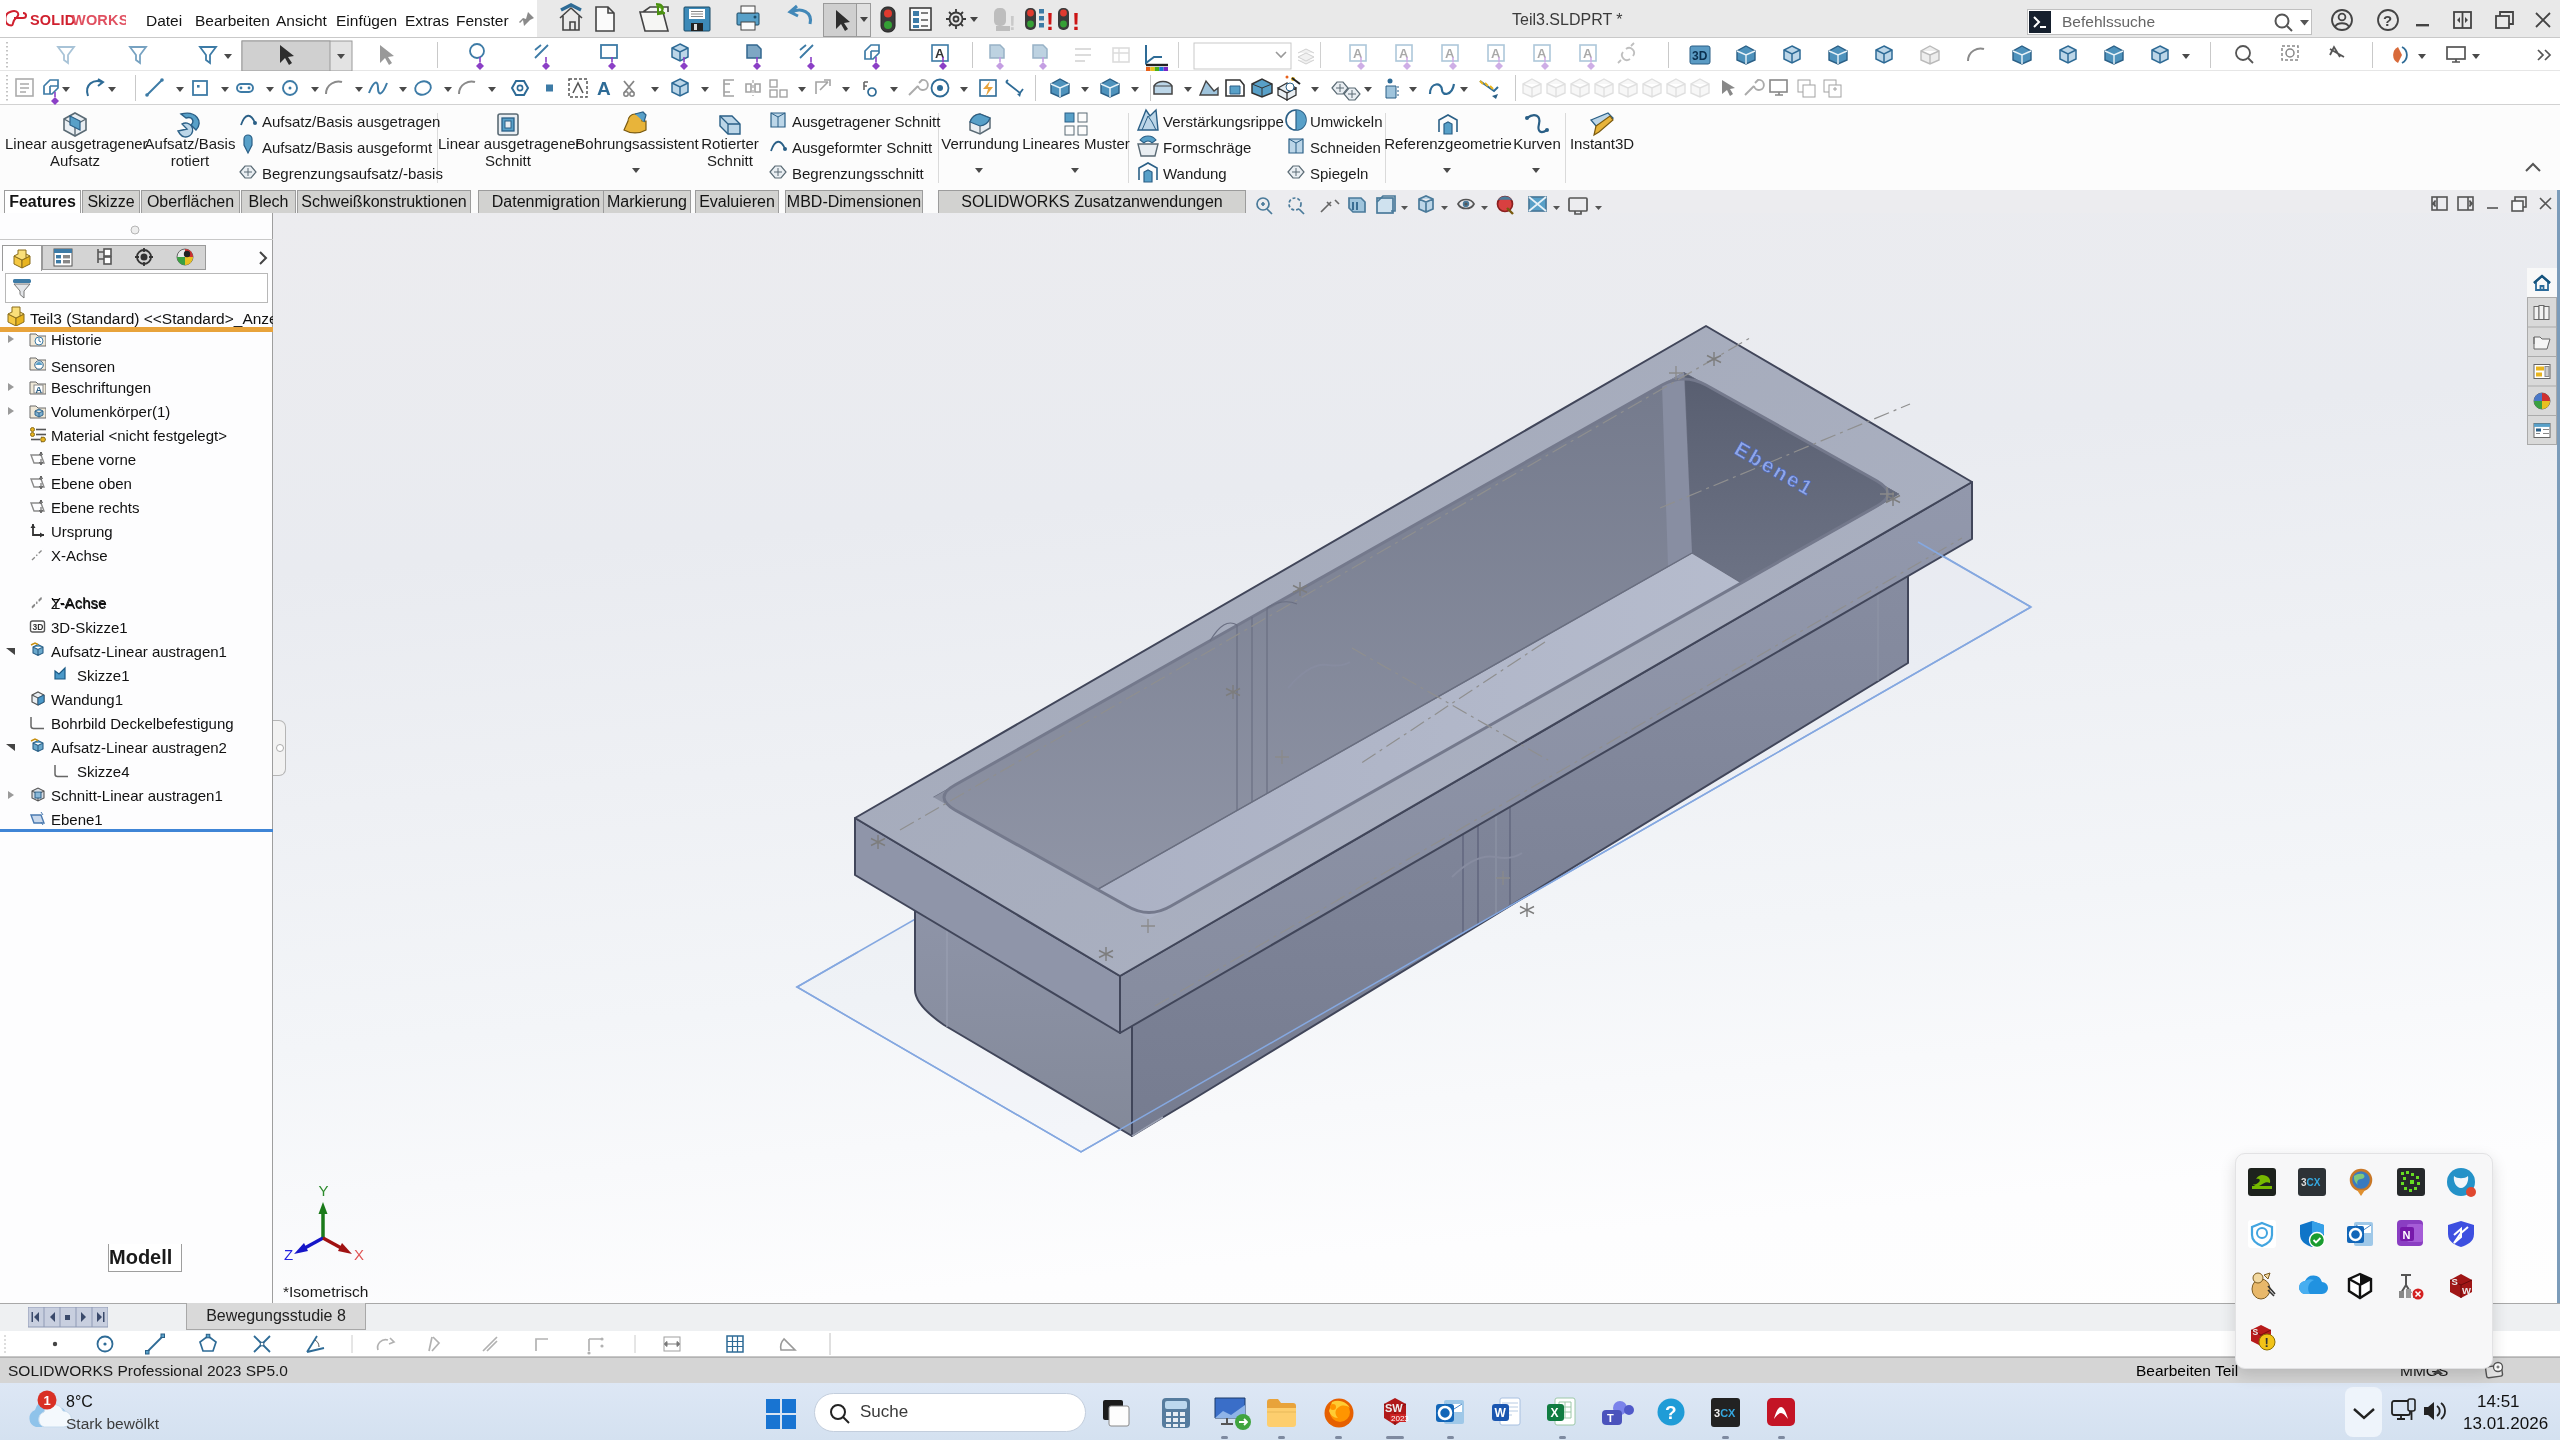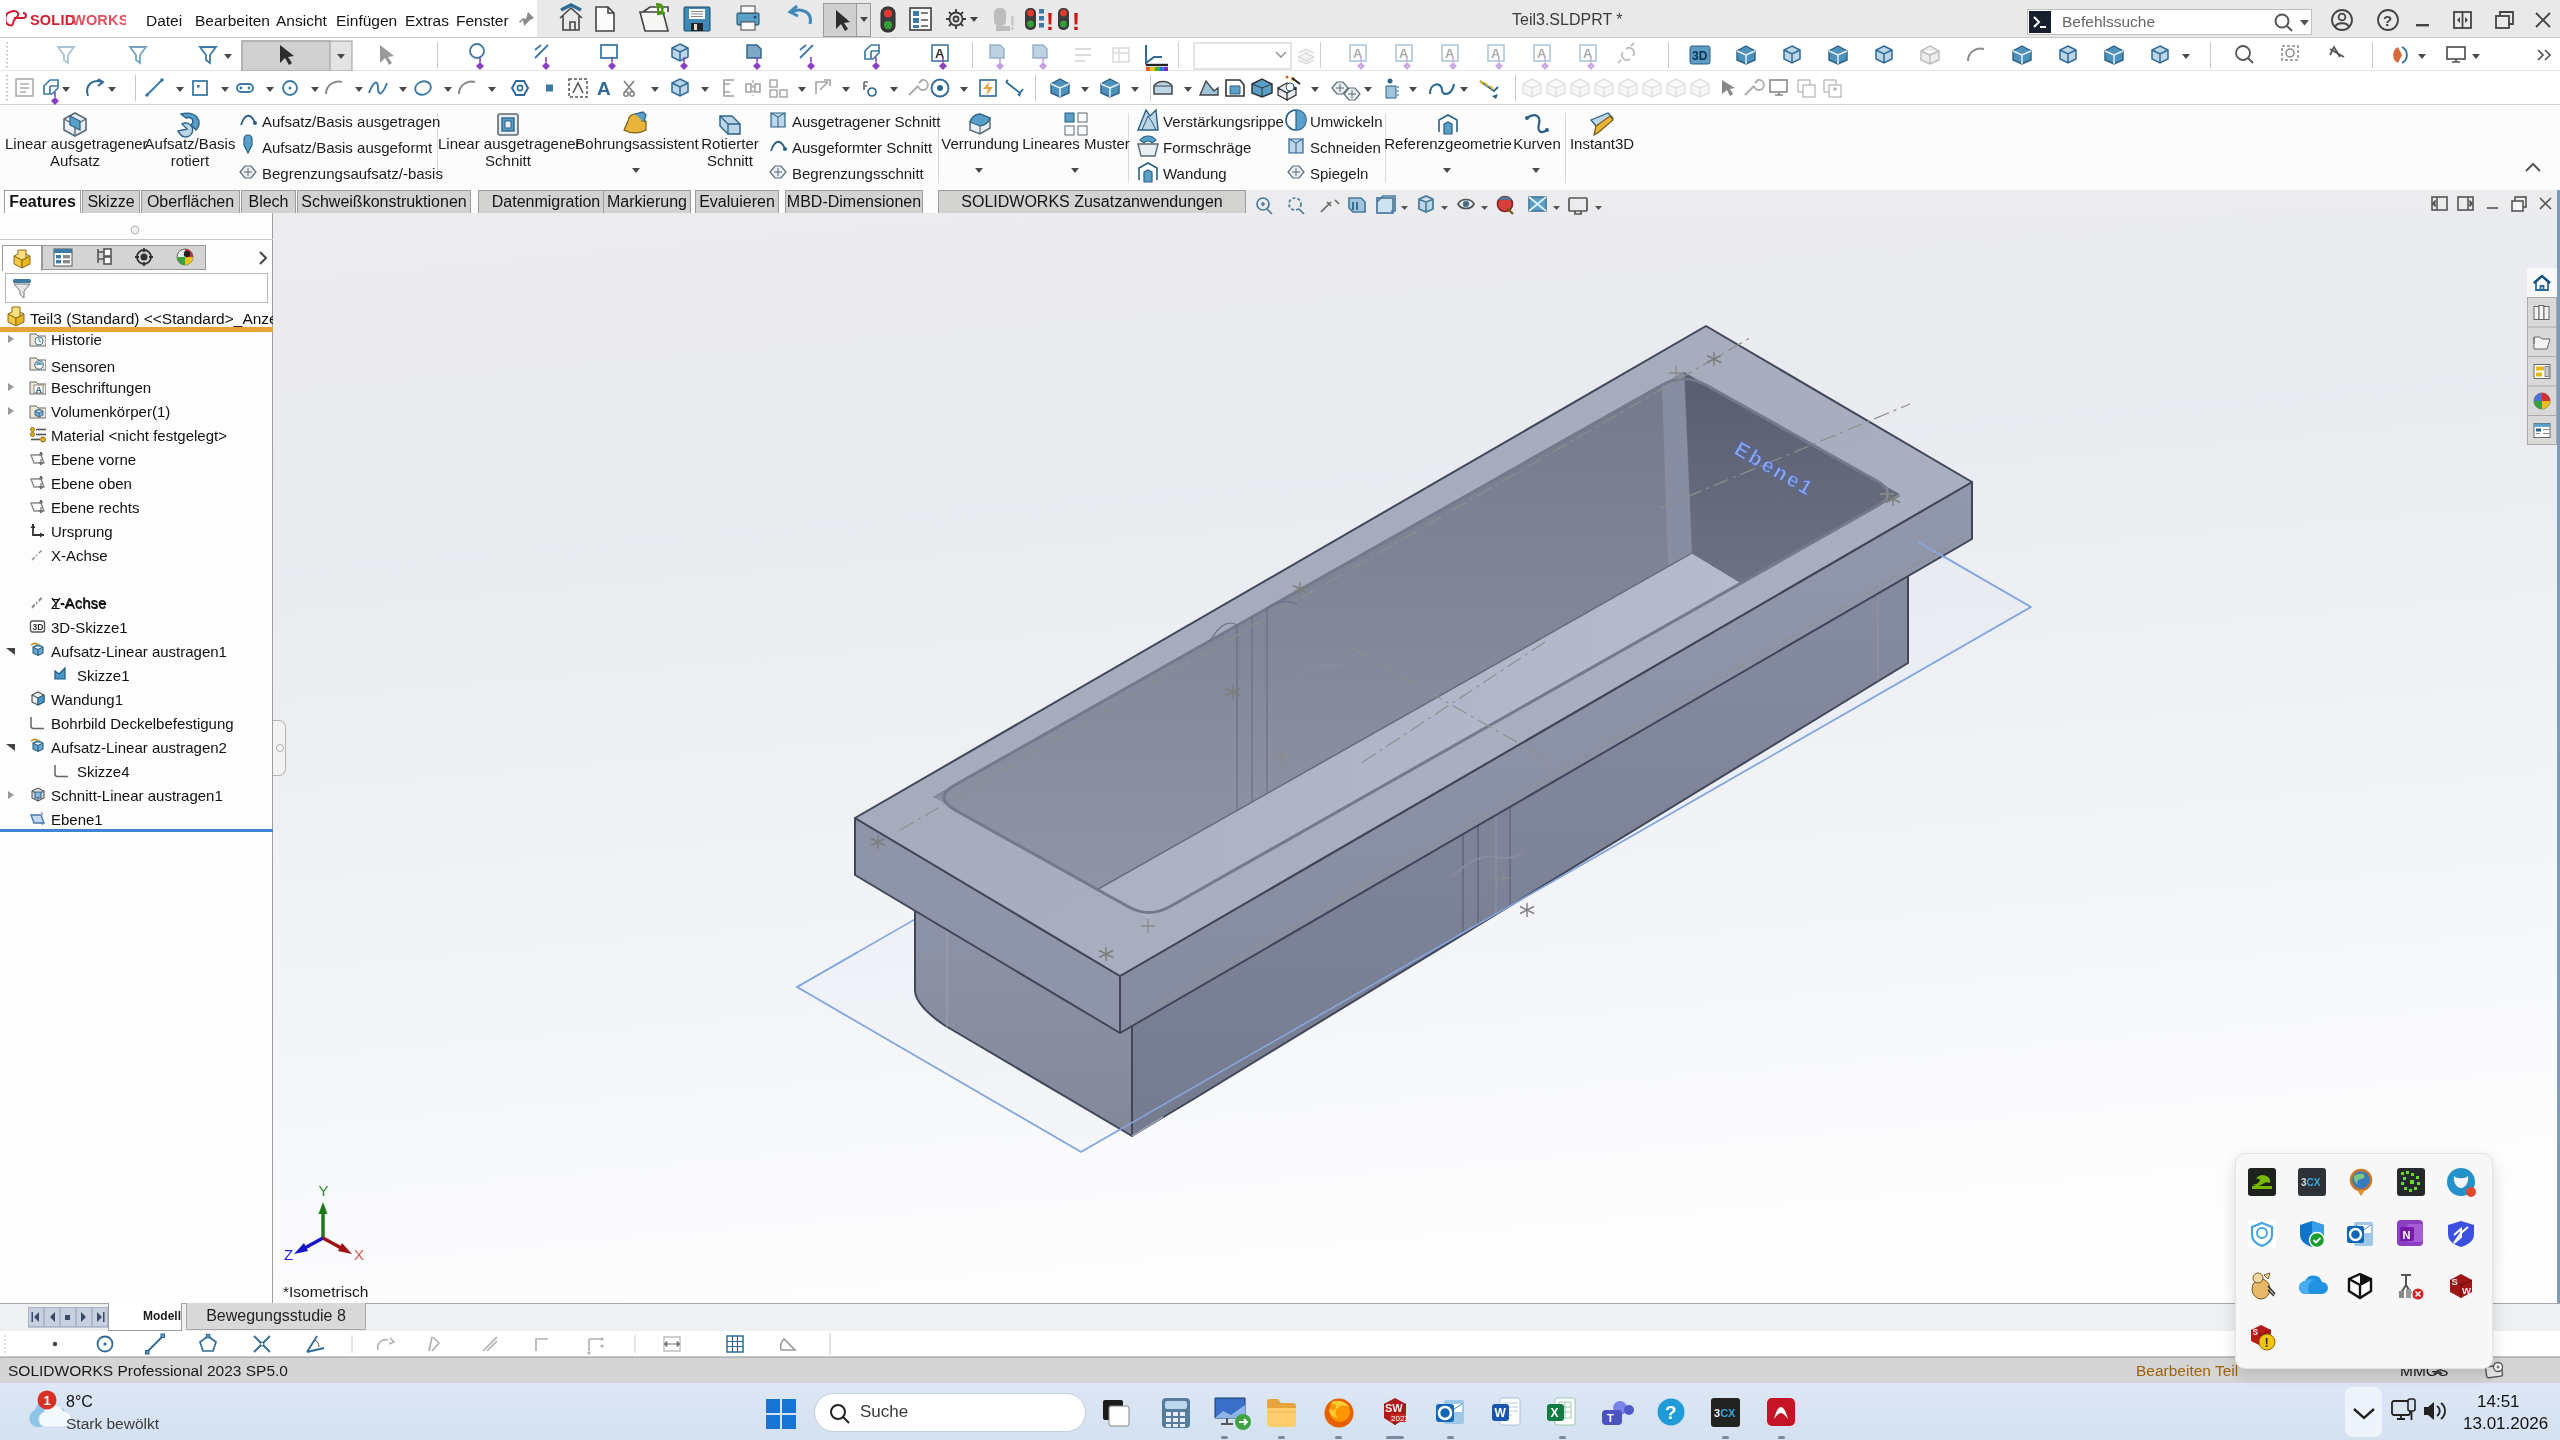--- a/index.html
+++ b/index.html
@@ -1105,21 +1105,21 @@
  <rect x="0" y="0" width="80" height="20" fill="#c8cfdf" stroke="#8f9ab5"></rect>
  <path d="M16 0 v20 M32 0 v20 M48 0 v20 M64 0 v20" stroke="#8f9ab5"></path>
  <g fill="#3a4a6b">
       <path d="M11 5 l-5 5 l5 5 z M5 5 v10 h-1.5 v-10 z"></path>
       <path d="M27 5 l-5 5 l5 5 z"></path>
       <rect x="37" y="8" width="5" height="5"></rect>
       <path d="M53 5 l5 5 l-5 5 z"></path>
       <path d="M69 5 l5 5 l-5 5 z M75 5 v10 h1.5 v-10 z"></path>
     </g>
 </svg>
-<div class="a" style="left:108px;top:1303px;width:74px;height:28px;background:#fff;border:1px solid #9e9e9e;border-top:none;font-size:12px;font-weight:bold;text-align:right;line-height:26px">Modell</div>
+<div class="a" style="left:108px;top:1244px;width:74px;height:28px;background:#fff;border:1px solid #9e9e9e;border-top:none;font-size:20px;font-weight:bold;text-align:left;line-height:26px">Modell</div>
 <div class="a" style="left:186px;top:1303px;width:180px;height:27px;background:#d9d9d9;border:1px solid #a8a8a8;border-top:none;font-size:16px;text-align:center;line-height:25px;color:#222">Bewegungsstudie 8</div>
 
 <div class="a" style="left:0;top:1331px;width:2560px;height:26px;background:#fff;border-bottom:1px solid #c8c8c8"></div>
 <svg class="a" style="left:0;top:1331px" width="900" height="26" viewBox="0 0 900 26">
  <path d="M5 4 v18" stroke="#bbb" stroke-dasharray="2 2"></path>
  <circle cx="55" cy="13" r="2.2" fill="#444"></circle>
  <g transform="translate(105,13)">
       <circle cx="0" cy="0" r="7.5" fill="none" stroke="#2e6b96" stroke-width="1.8"></circle>
       <circle cx="0" cy="0" r="1.6" fill="#2e6b96"></circle>
     </g>
@@ -1171,21 +1171,21 @@
       <path d="M-8 -2.5 h16 M-8 2.5 h16 M-2.5 -8 v16 M2.5 -8 v16" stroke="#2e6b96" stroke-width="1.2"></path>
     </g>
  <g transform="translate(788,13)" opacity=".6">
       <path d="M-7 6 h14 l-11 -11 a12 12 0 0 0 -3 11 z" fill="none" stroke="#555" stroke-width="1.6"></path>
     </g>
  <path d="M830 2 v22" stroke="#c0c0c0"></path>
 </svg>
 
 <div class="a" style="left:0;top:1357px;width:2560px;height:26px;background:#d5d5d5;border-top:1px solid #b2b2b2"></div>
 <span class="a" style="left:8px;top:1362px;font-size:15.5px;color:#1a1a1a">SOLIDWORKS Professional 2023 SP5.0</span>
-<span class="a" style="left:2136px;top:1362px;font-size:15.5px;color:#a16207">Bearbeiten Teil</span>
+<span class="a" style="left:2136px;top:1362px;font-size:15.5px;color:#000000">Bearbeiten Teil</span>
 <span class="a" style="left:2400px;top:1362px;font-size:15.5px;color:#1a1a1a">MMGS</span>
 <svg class="a" style="left:2430px;top:1366px" width="16" height="12">
     <path d="M3 8 l5 -5 l5 5 z" fill="#444"></path>
   </svg>
 <svg class="a" style="left:2484px;top:1360px" width="22" height="20" viewBox="0 0 22 20">
     <rect x="2" y="6" width="16" height="11" rx="2" fill="#e8e8e8" stroke="#555" stroke-width="1.4" transform="rotate(-8 10 11)"></rect>
     <circle cx="14" cy="7" r="4.5" fill="#fff" stroke="#555" stroke-width="1.3"></circle>
     <path d="M12.5 7 h3 M14 5.5 v3" stroke="#555"></path>
   </svg>
 

